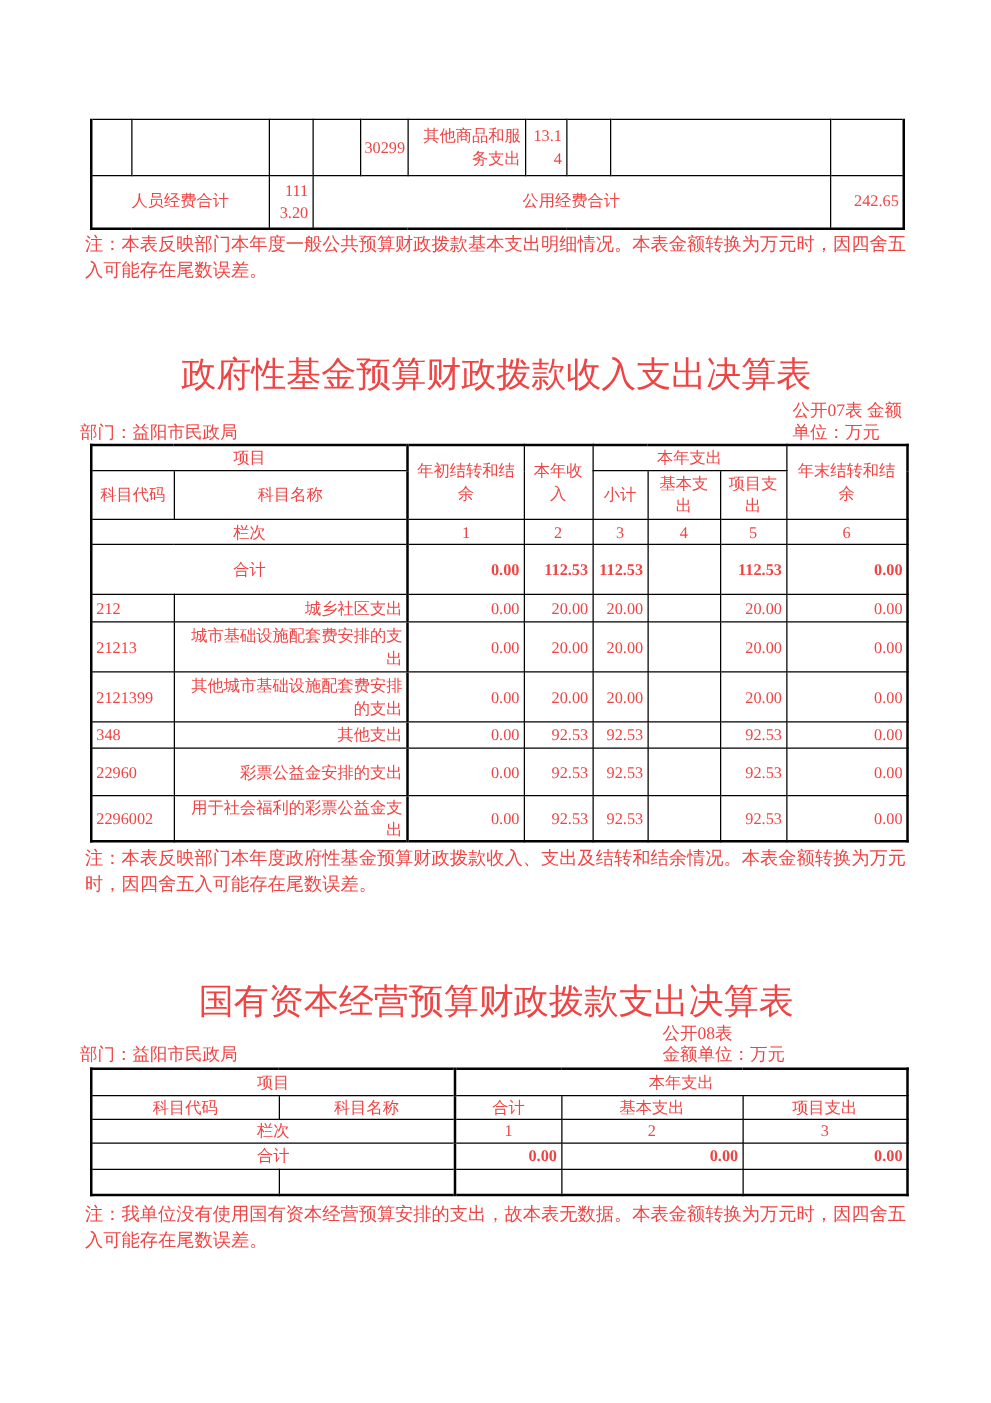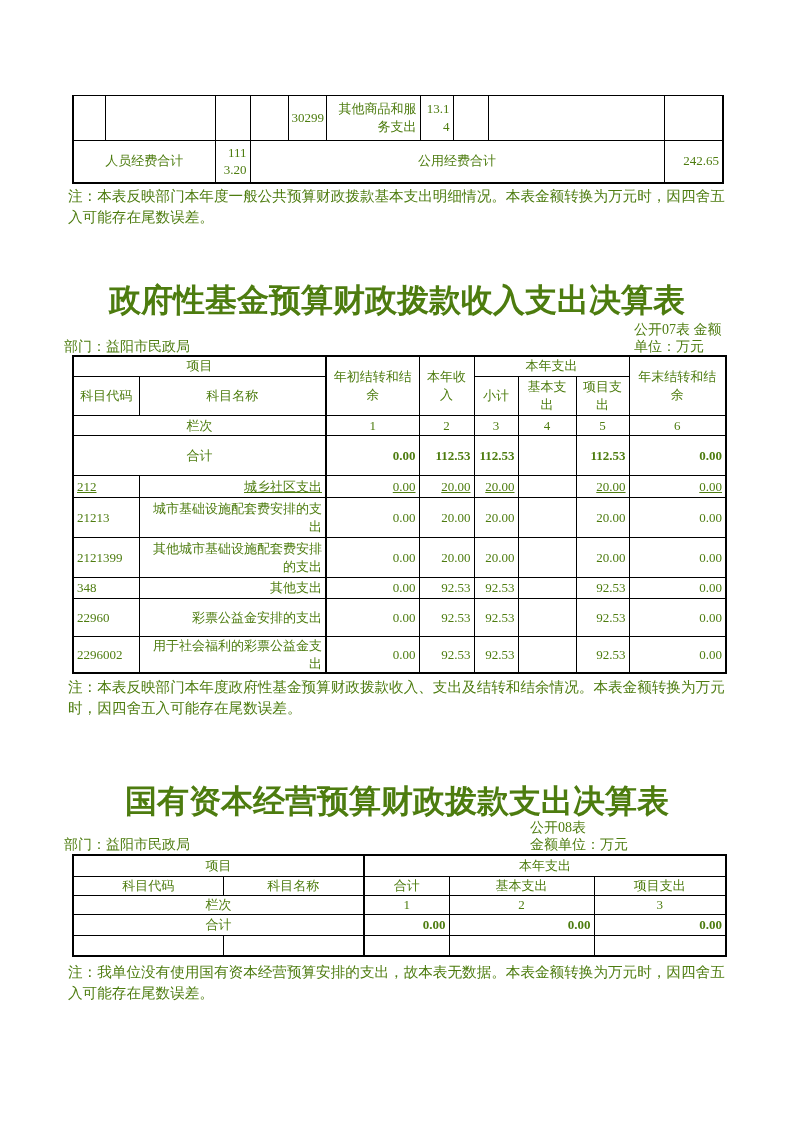--- a/index.html
+++ b/index.html
@@ -1,38 +1,38 @@
 <!DOCTYPE html>
 <html><head>
 <meta charset="utf-8">
 <style>
   * { box-sizing: border-box; }
   html,body { margin:0; padding:0; background:#fff; }
   .page {
     position:relative; width:793px; height:1122px; background:#ffffff;
-    padding:95px 63px 0 64px; overflow:hidden; color:#4d7c0f;
+    padding:95px 63px 0 64px; overflow:hidden; color:#ef4444;
     font-family:"Liberation Serif","DejaVu Serif",serif;
   }
   table.t { border-collapse:collapse; table-layout:fixed; margin-left:8px; border:2px solid #000; }
   table.t td { border:1px solid #000; font-size:13px; vertical-align:middle; padding:0 3px; overflow:hidden; line-height:1.35; }
   table.t-cont { border-top:1px solid #000; }
   .c   { text-align:center; padding:0 1px; }
   .hd  { text-align:center; padding:1px 4px; line-height:1.4; }
   .hd-narrow { padding:1px 8px; }
   .num { text-align:right; word-break:break-all; padding:0 3px; }
   .b   { font-weight:bold; }
   .name-cell { text-align:right; padding:0 2px; line-height:1.3; }
   .code-cell { text-align:left; padding:0 2px; }
   .bT2 td { border-top:2px solid #000; }
   .bB2 td { border-bottom:2px solid #000; }
   .bR2 { border-right:2px solid #000 !important; }
   .shiftR { padding-left:65px; }
   .note { font-size:14.6px; line-height:21px; margin:3px 0 0 4px; width:664px; }
   .note1 { margin-top:2px; }
-  .title { font-size:32px; font-weight:bold; text-align:center; margin:1px; line-height:29px; }
+  .title { font-size:28px; font-weight:normal; text-align:center; margin:1px; line-height:29px; }
   .title07 { margin-top:58px; }
   .title08 { margin-top:68px; }
   .meta { display:flex; justify-content:space-between; align-items:flex-end; font-size:14px; line-height:17px; }
   .meta07 { margin-top:6px; }
   .meta08 { margin-top:3px; }
   .meta-right07 { width:96px; text-align:left; }
   .meta-right08 { width:200px; text-align:left; }
   .dept { font-size:14px;font-family:Liberation Serif, serif; }
   .tbl08 { margin-top:1px; }
 </style>
@@ -123,21 +123,21 @@
     </tr>
     <tr class="bB2" style="height:40px;">
       <td colspan="2" class="c shiftR bR2">合计</td>
       <td class="num b">0.00</td>
       <td class="num b">112.53</td>
       <td class="num b">112.53</td>
       <td class="num b"></td>
       <td class="num b">112.53</td>
       <td class="num b">0.00</td>
     </tr>
-    <tr style="height:22px;text-decoration:underline;">
+    <tr style="height:22px;">
       <td class="code-cell">212</td>
       <td class="name-cell bR2">城乡社区支出</td>
       <td class="num">0.00</td>
       <td class="num">20.00</td>
       <td class="num">20.00</td>
       <td class="num"></td>
       <td class="num">20.00</td>
       <td class="num">0.00</td>
     </tr>
     <tr style="height:40px;">

